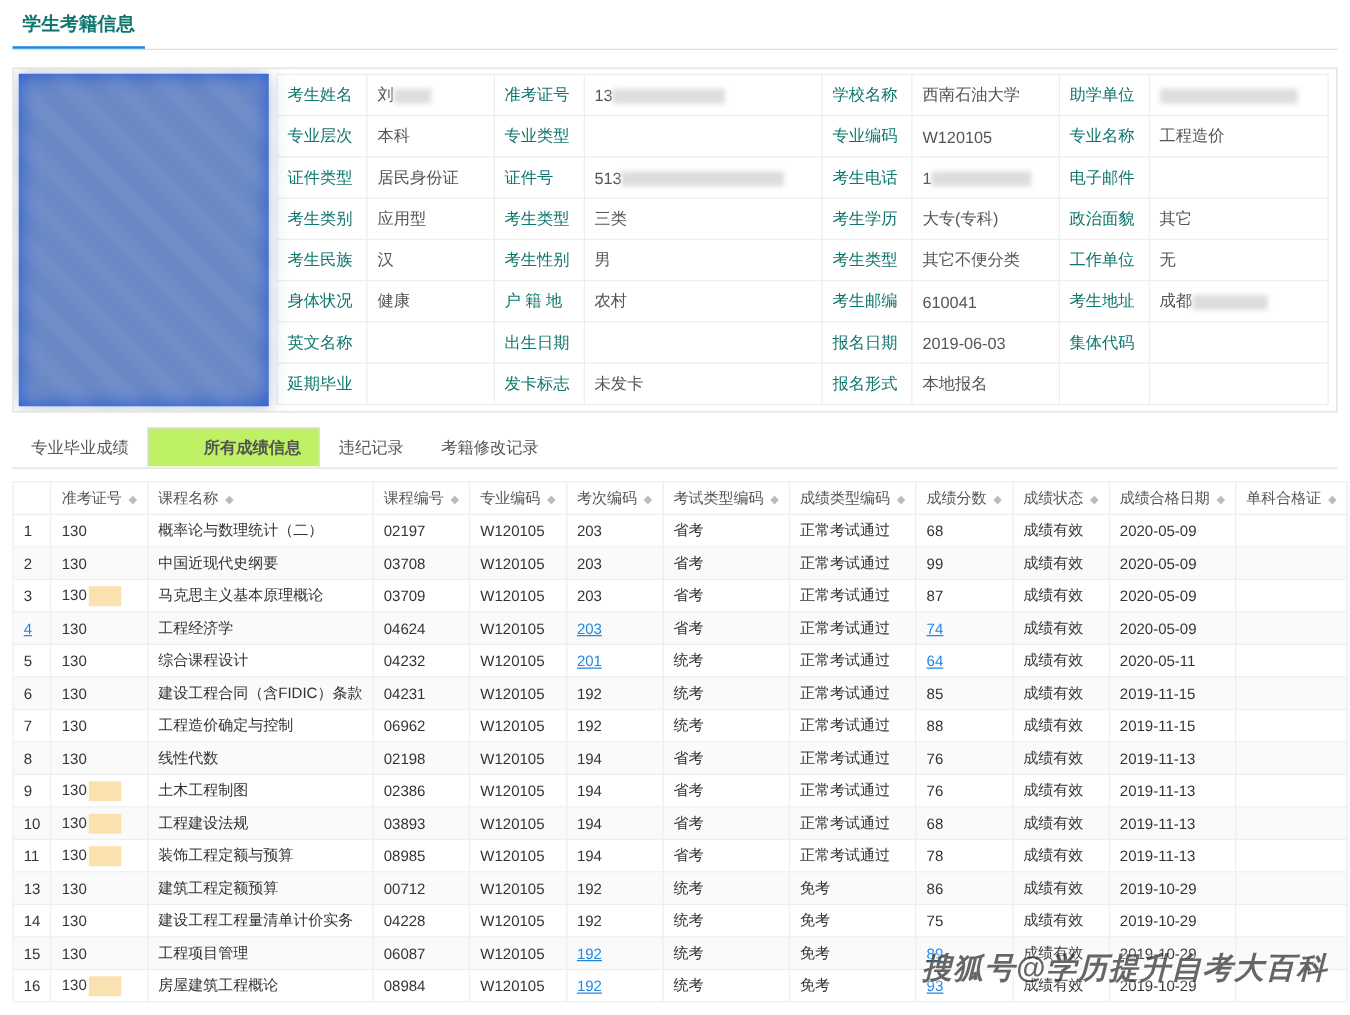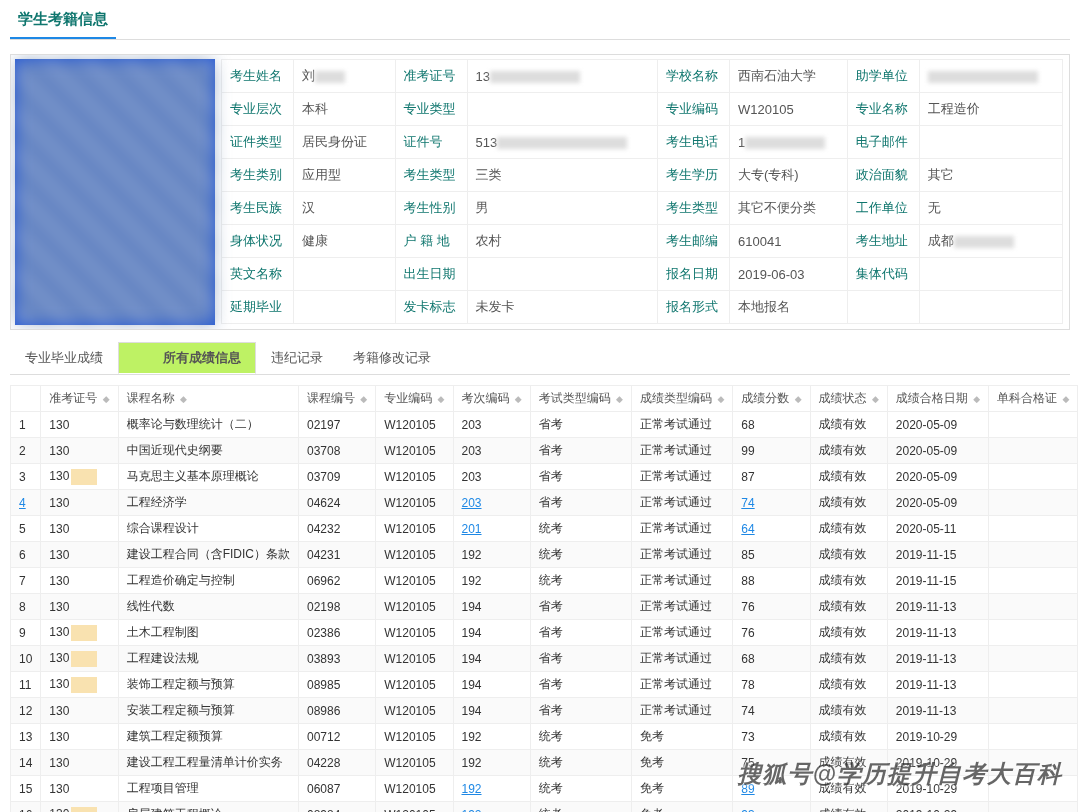--- a/index.html
+++ b/index.html
@@ -291,43 +291,29 @@
           <td>W120105</td>
           <td>194</td>
           <td>省考</td>
           <td>正常考试通过</td>
           <td>78</td>
           <td>成绩有效</td>
           <td>2019-11-13</td>
           <td></td>
         </tr>
         <tr>
-          <td>12</td>
-          <td>130</td>
-          <td>安装工程定额与预算</td>
-          <td>08986</td>
-          <td>W120105</td>
-          <td>194</td>
-          <td>省考</td>
-          <td>正常考试通过</td>
-          <td>74</td>
-          <td>成绩有效</td>
-          <td>2019-11-13</td>
-          <td></td>
-        </tr>
-        <tr>
           <td>13</td>
           <td>130</td>
           <td>建筑工程定额预算</td>
           <td>00712</td>
           <td>W120105</td>
           <td>192</td>
           <td>统考</td>
           <td>免考</td>
-          <td>73</td>
+          <td>86</td>
           <td>成绩有效</td>
           <td>2019-10-29</td>
           <td></td>
         </tr>
         <tr>
           <td>14</td>
           <td>130</td>
           <td>建设工程工程量清单计价实务</td>
           <td>04228</td>
           <td>W120105</td>

